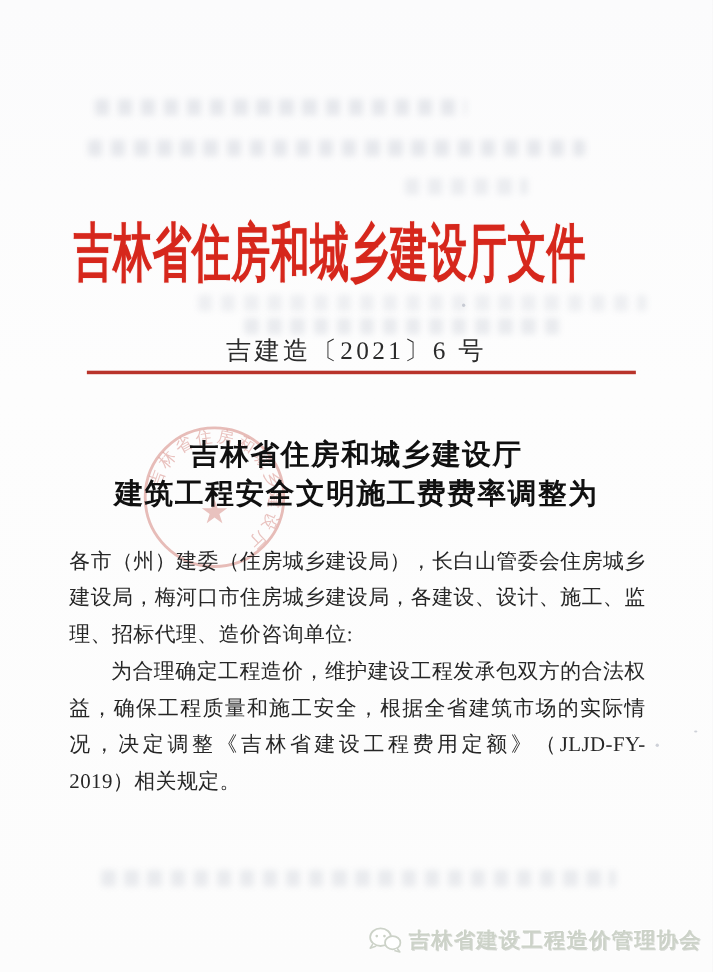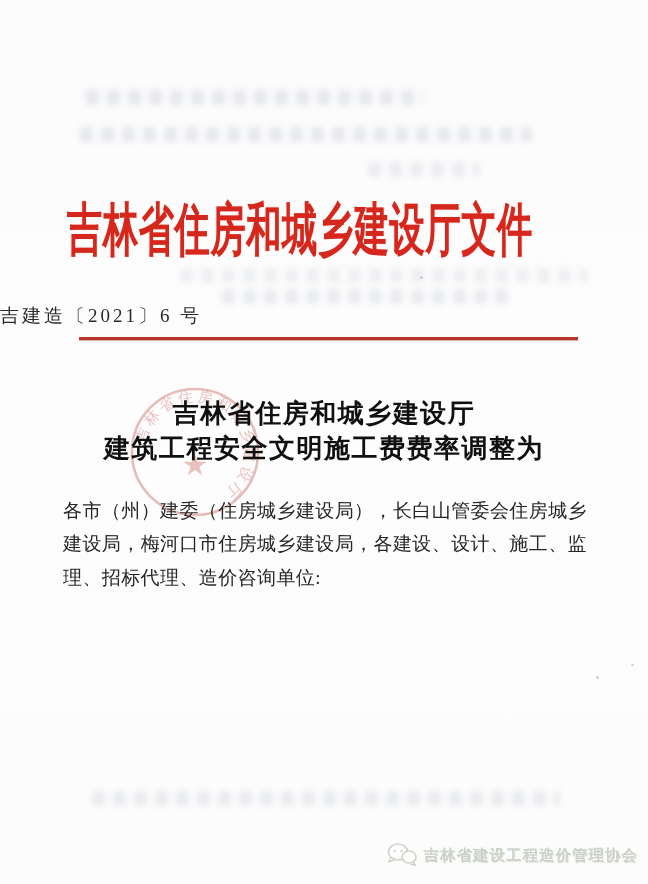--- a/index.html
+++ b/index.html
@@ -32,21 +32,22 @@
   }
   .letterhead .t{
     font-size:55px;font-weight:bold;white-space:nowrap;
     color:#d6271c;
     transform:scale(.64,1.04);
     letter-spacing:1px;
     text-shadow:0 0 1px rgba(214,39,28,.55);
   }
   .doc-number{
     position:absolute;top:303px;left:0;width:648px;
-    font-size:19px;color:#2b2b2b;letter-spacing:3px;
+    text-align:center;
+    font-size:23px;color:#2b2b2b;letter-spacing:3px;
   }
   .red-rule{
     position:absolute;top:337px;left:79px;width:499px;height:2.6px;
     background:#b9342b;box-shadow:0 .5px .5px rgba(185,52,43,.4);
   }
   
   .seal{
     position:absolute;left:112px;top:372px;width:165px;height:175px;
     filter:blur(.6px);opacity:.8;pointer-events:none;
   }
@@ -65,21 +66,21 @@
   }
   .body-text p{margin:0;}
   .body-text p.indent{text-indent:2em;}
   
   .footer{
     position:absolute;top:841px;right:10px;
     display:flex;align-items:center;gap:5px;
     color:#c3cabf;
   }
   .footer .wm-text{
-    font-size:15px;letter-spacing:1.5px;font-weight:bold;
+    font-size:19px;letter-spacing:1.5px;font-weight:bold;
     color:#ccd2c8;
     text-shadow:-1px -1px 0 rgba(255,255,255,.95), 1px 1px 0 rgba(168,176,164,.45);
   }
   .speck{position:absolute;background:rgba(120,130,150,.35);border-radius:50%;}
 </style>
 </head>
 <body>
 
 <div class="page">
 
@@ -112,20 +113,21 @@
     <text x="83" y="103" text-anchor="middle" font-size="30" fill="rgba(203,106,97,.5)">★</text>
   </svg>
 
   <div class="notice-title">
     <div>吉林省住房和城乡建设厅</div>
     <div>建筑工程安全文明施工费费率调整为</div>
   </div>
 
   <div class="body-text">
     <p>各市（州）建委（住房城乡建设局），长白山管委会住房城乡建设局，梅河口市住房城乡建设局，各建设、设计、施工、监理、招标代理、造价咨询单位:</p>
+    <p class="indent">为合理确定工程造价，维护建设工程发承包双方的合法权益，确保工程质量和施工安全，根据全省建筑市场的实际情况，决定调整《吉林省建设工程费用定额》（JLJD-FY-2019）相关规定。</p>
   </div>
 
   <div class="footer">
     <svg width="34" height="28" viewBox="0 0 34 28">
       <ellipse cx="13" cy="11" rx="9.5" ry="8" fill="#ffffff" stroke="#ccd2c8" stroke-width="1.6"></ellipse>
       <path d="M 6 17 L 3.5 21 L 9 19" fill="#ffffff" stroke="#ccd2c8" stroke-width="1.4" stroke-linejoin="round"></path>
       <ellipse cx="24" cy="16" rx="7" ry="6" fill="#ffffff" stroke="#ccd2c8" stroke-width="1.6"></ellipse>
       <path d="M 28 21 L 30.5 24.5 L 25.5 23" fill="#ffffff" stroke="#ccd2c8" stroke-width="1.4" stroke-linejoin="round"></path>
       <circle cx="9.5" cy="10" r="1.2" fill="#ccd2c8"></circle>
       <circle cx="16.5" cy="10" r="1.2" fill="#ccd2c8"></circle>

